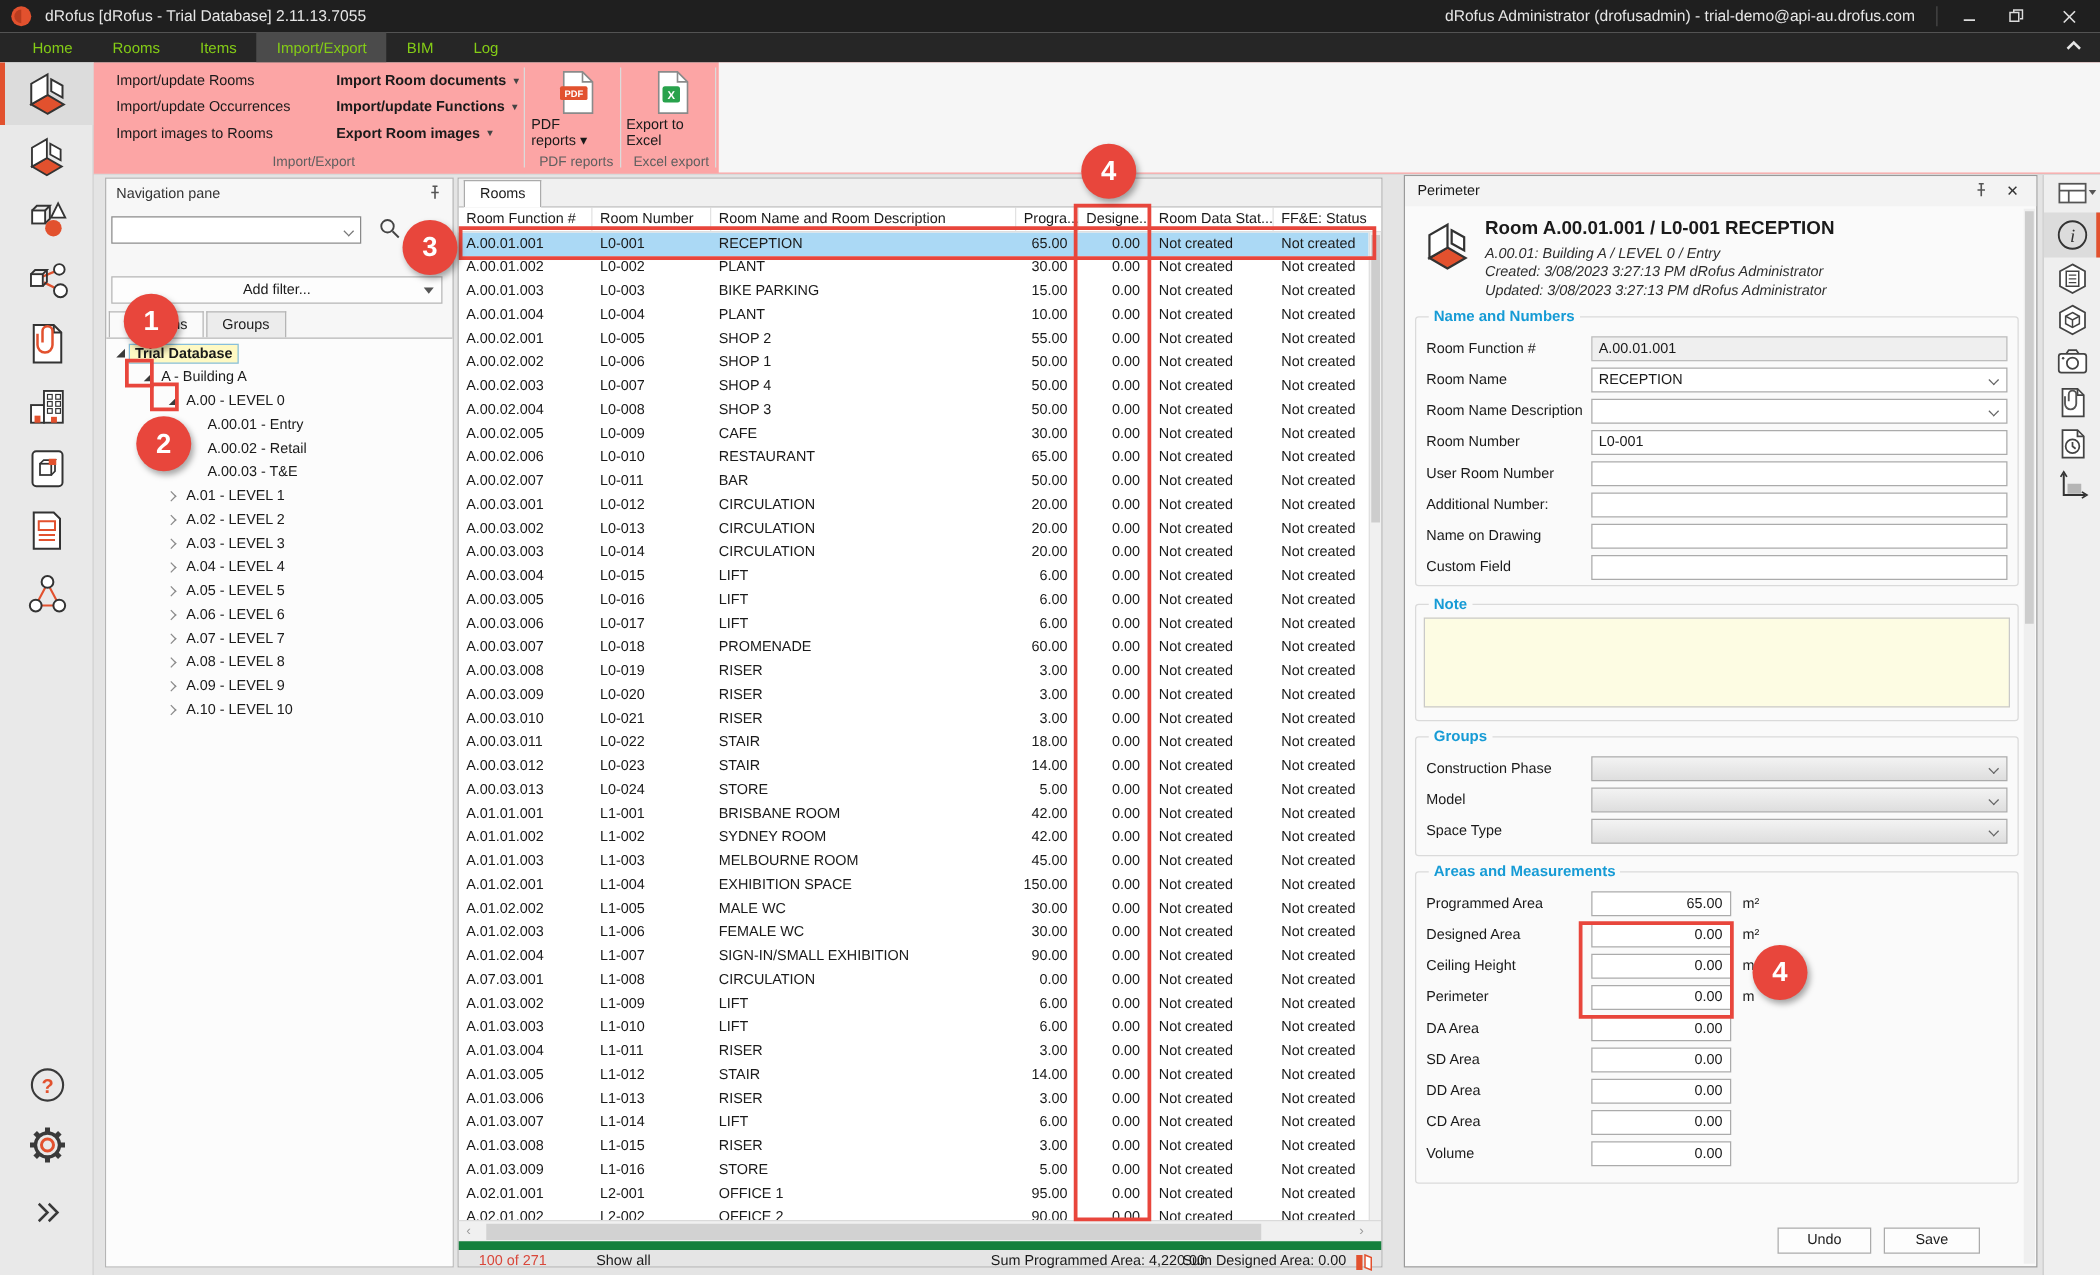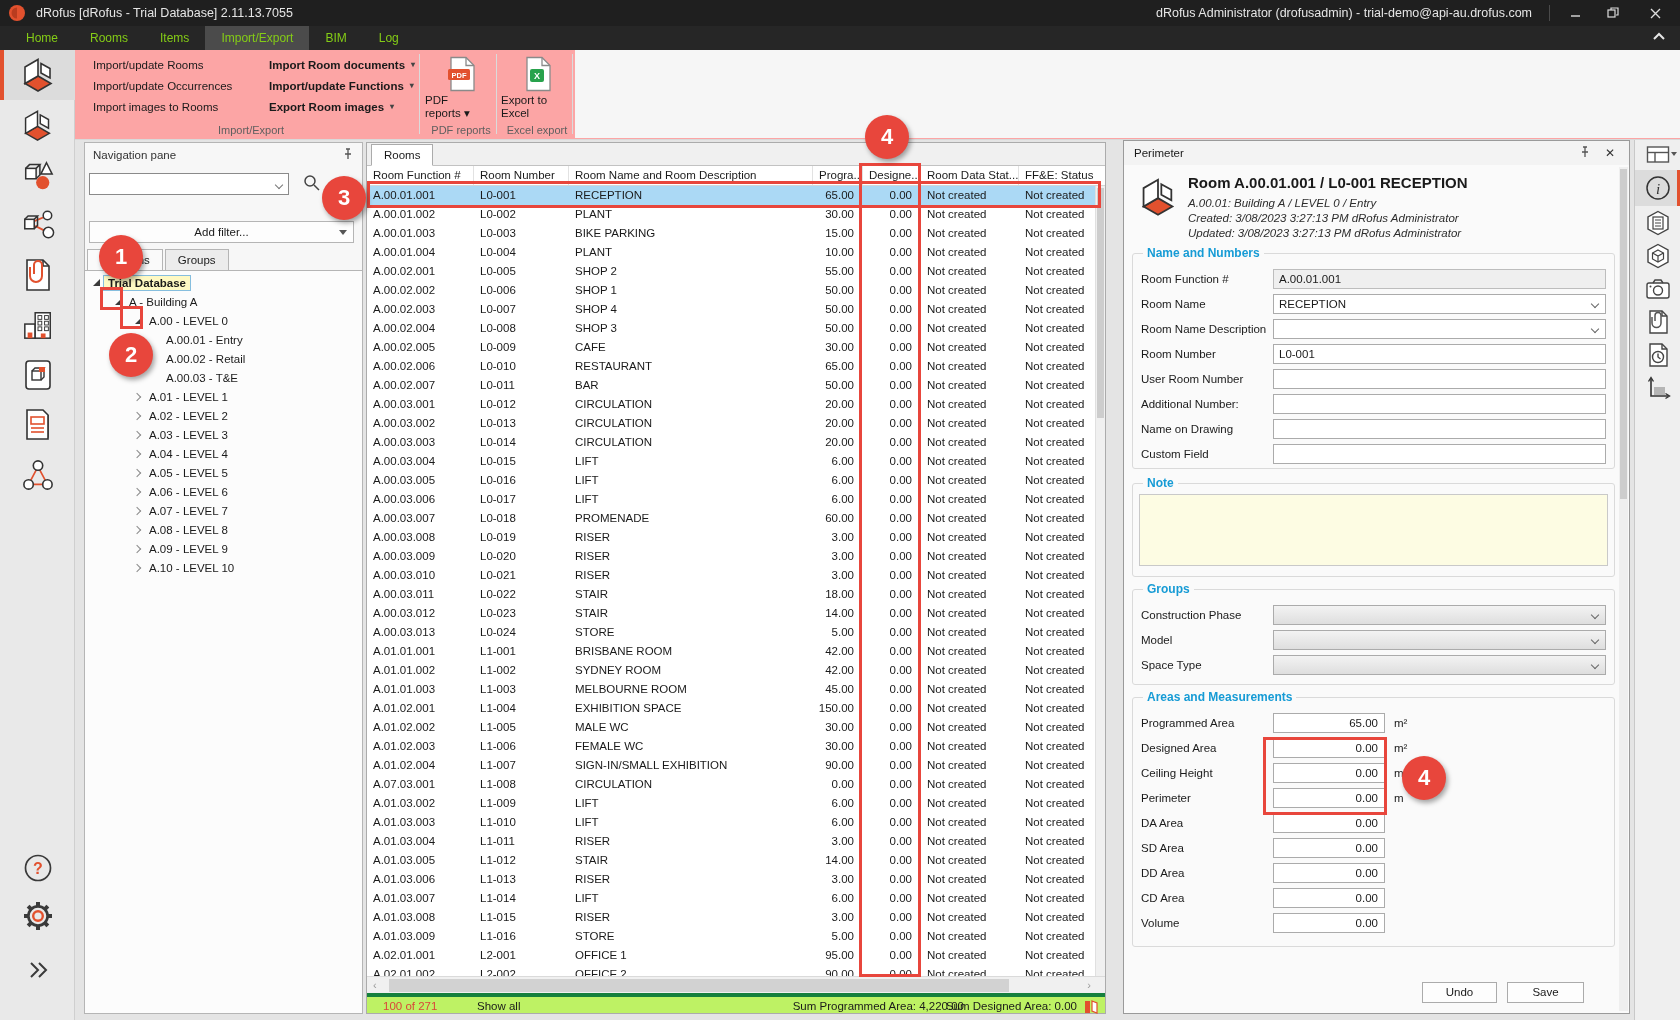--- a/index.html
+++ b/index.html
@@ -80,21 +80,21 @@
   .trow { display:flex; height:19px; }
   .trow.selected { background:#abd9f5; }
   .tc { padding:3px 0 0 6px; overflow:hidden; white-space:nowrap; }
   .tc.num { text-align:right; padding-right:9px; padding-left:0; }
   .vscroll { position:absolute; right:0; top:43px; bottom:37px; width:10px; background:#f0f0f0; border-left:1px solid #e0e0e0; }
   .vthumb { position:absolute; left:1px; right:1px; top:2px; height:230px; background:#cdcdcd; }
   .hscroll { position:absolute; left:0; right:0; bottom:20px; height:17px; background:#f0f0f0; border-top:1px solid #dadada; }
   .hthumb { position:absolute; left:22px; top:2px; width:620px; height:13px; background:#d2d2d2; }
   .harrow { position:absolute; top:2px; color:#9a9a9a; font-size:11px; }
   .harrow.l { left:6px; } .harrow.r { right:14px; }
-  .statusbar { position:absolute; left:0; right:0; bottom:0; height:20px; background:#bef264; border-top:4px solid #15803d; line-height:19px; }
+  .statusbar { position:absolute; left:0; right:0; bottom:0; height:20px; background:#e5e5e5; border-top:7px solid #15803d; line-height:19px; }
   .st-count { position:absolute; left:16px; color:#d9473a; }
   .st-show { position:absolute; left:110px; }
   .st-sumprog { position:absolute; right:141px; }
   .st-sumdes { position:absolute; right:28px; }
   .st-icon { position:absolute; right:6px; top:2px; }
 
   
   .props-panel { position:absolute; left:1123px; top:140px; width:507px; height:874px; background:#fafafa; border:1px solid #9a9a9a; }
   .props-header { height:24px; line-height:24px; padding-left:10px; background:#f3f3f3; }
   .props-pin { position:absolute; right:38px; top:5px; }

